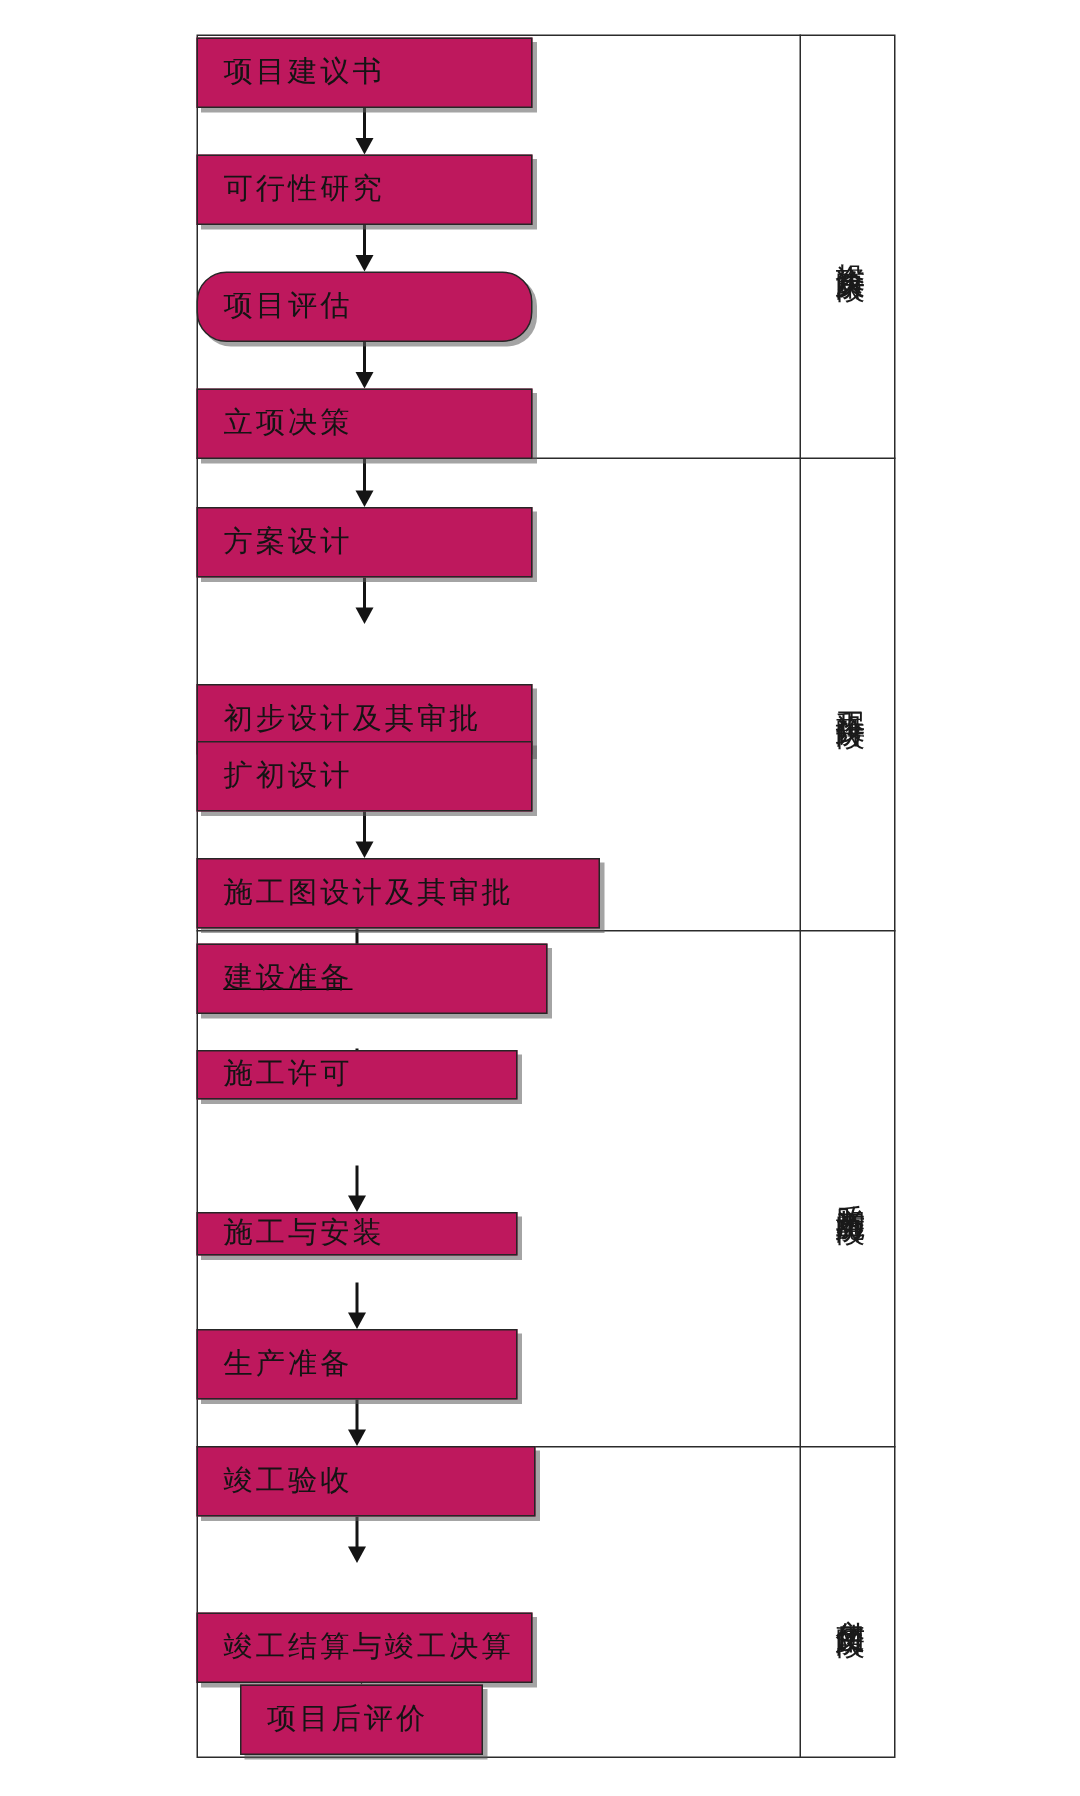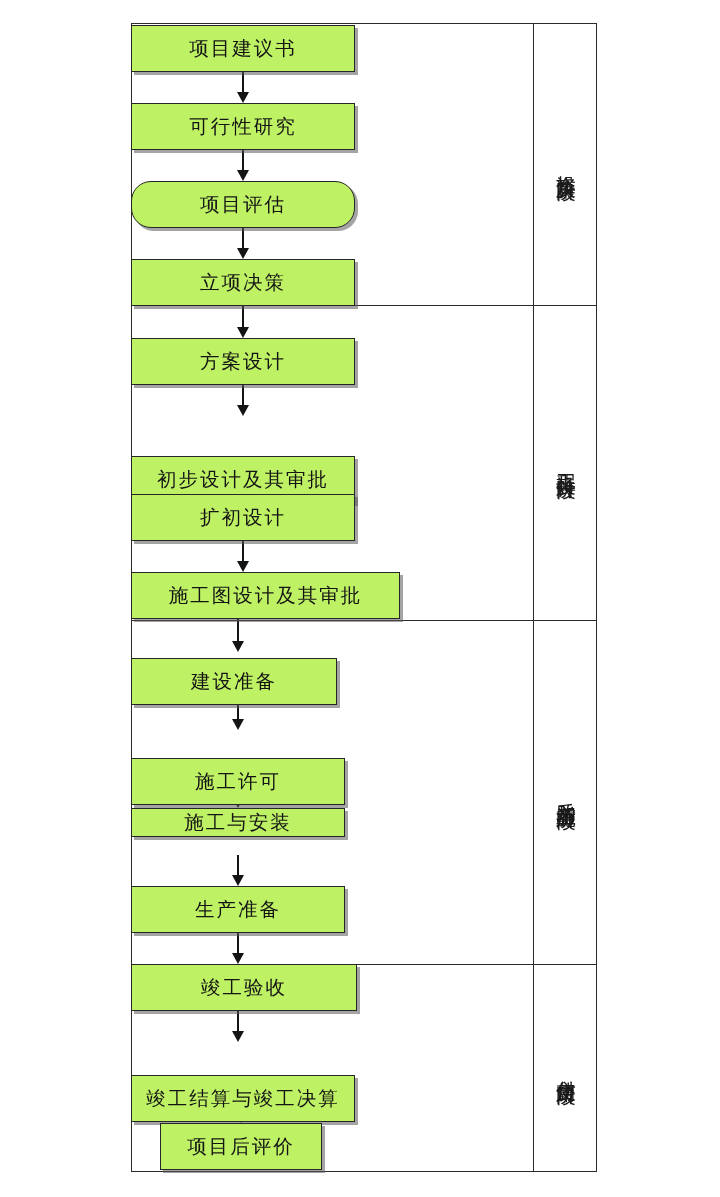--- a/index.html
+++ b/index.html
@@ -50,26 +50,26 @@
     letter-spacing: 1.5px;
     color: #1a1a1a;
     white-space: nowrap;
     font-family: "Liberation Serif", "DejaVu Serif", serif;
   }
 
   
   .node {
     position: absolute;
     box-sizing: border-box;
-    background: #bef264;
+    background: #be185d;
     border: 1.7px solid #262626;
     box-shadow: 3px 3px 0 0 rgba(90,90,90,0.55);
     display: flex;
     align-items: center;
-    justify-content: center;
+    padding-left: 17px;
   }
   .node-label {
     font-size: 19.5px;
     letter-spacing: 2px;
     color: #141414;
     white-space: nowrap;
     line-height: 1;
     font-family: "Liberation Serif", "DejaVu Serif", serif;
   }
 
@@ -195,24 +195,24 @@
       </div>
       <div class="node" style="left: 131px; top: 416px; width: 224px; height: 47px; margin-top: 40px;">
         <span class="node-label">初步设计及其审批</span>
       </div>
       <div class="node" style="left: 131px; top: 494px; width: 224px; height: 47px;">
         <span class="node-label">扩初设计</span>
       </div>
       <div class="node" style="left: 131px; top: 572px; width: 269px; height: 47px;">
         <span class="node-label">施工图设计及其审批</span>
       </div>
-      <div class="node" style="left: 131px; top: 658px; width: 206px; height: 47px;">
+      <div class="node" style="left: 131px; top: 629px; width: 234px; height: 47px; text-decoration: underline;">
         <span class="node-label">建设准备</span>
       </div>
-      <div class="node" style="left: 131px; top: 758px; width: 214px; height: 47px;">
+      <div class="node" style="left: 131px; top: 700px; width: 214px; height: 33px;">
         <span class="node-label">施工许可</span>
       </div>
       <div class="node" style="left: 131px; top: 808px; width: 214px; height: 29px;">
         <span class="node-label">施工与安装</span>
       </div>
       <div class="node" style="left: 131px; top: 886px; width: 214px; height: 47px;">
         <span class="node-label">生产准备</span>
       </div>
       <div class="node" style="left: 131px; top: 964px; width: 226px; height: 47px;">
         <span class="node-label">竣工验收</span>

